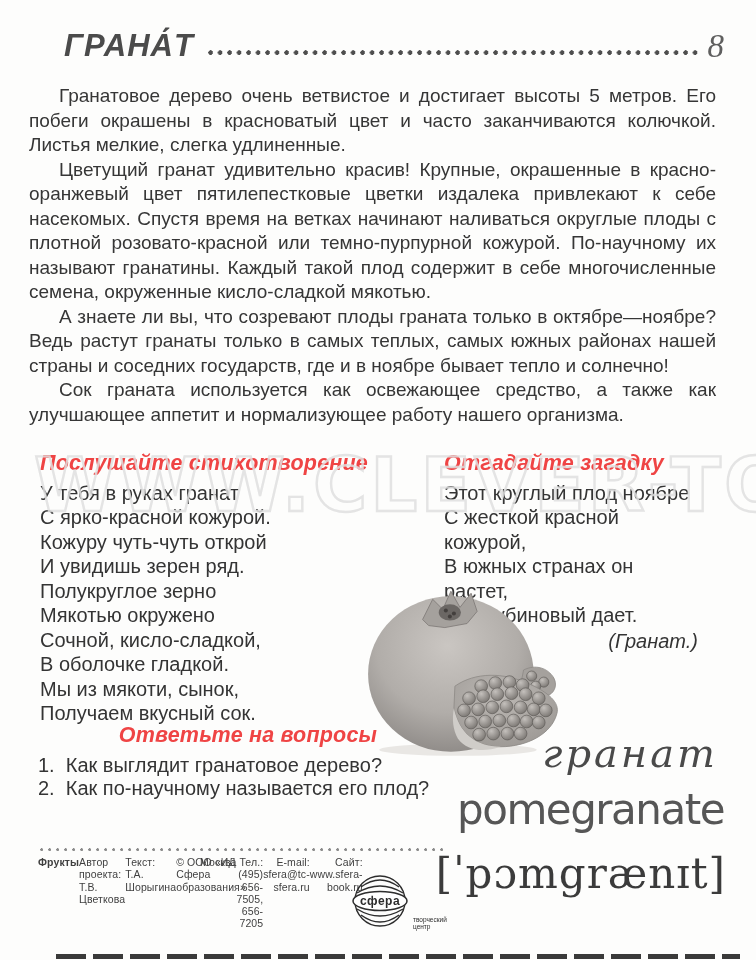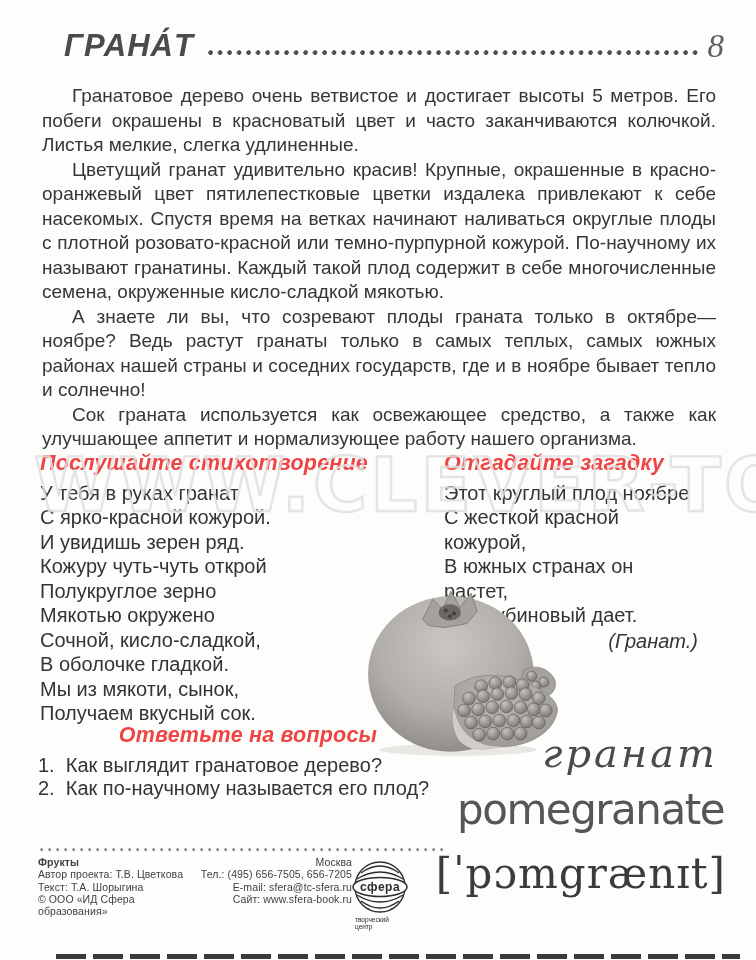--- a/index.html
+++ b/index.html
@@ -22,21 +22,21 @@
     flex:1; height:6px; margin:0 10px 5px 14px;
     background-image:radial-gradient(circle at 2.6px 2.6px, #4e4e4e 2.1px, rgba(0,0,0,0) 2.5px);
     background-size:9.5px 6px; background-repeat:repeat-x;
   }
   .page-num {
     font-family:"Liberation Serif", serif; font-style:italic;
     font-size:33px; color:#5f5f5f; line-height:1; margin-bottom:-2px;
   }
 
   
-  .article { position:absolute; top:84px; left:42px; right:40px; }
+  .article { position:absolute; top:84px; left:29px; right:40px; }
   .article p {
     margin:0; text-indent:30px; text-align:justify;
     font-size:19px; line-height:24.5px; color:#363636;
   }
 
   
   .watermark {
     position:absolute; top:448px; left:34px; right:0; z-index:6;
     font-family:"DejaVu Sans", sans-serif; font-weight:bold;
     font-size:74px; line-height:1; letter-spacing:3px; white-space:nowrap;
@@ -82,26 +82,26 @@
     font-size:42px; line-height:1; color:#3b3b3b; letter-spacing:1px;
   }
 
   
   .footer-dots {
     position:absolute; top:848px; left:40px; width:406px; height:4px;
     background-image:radial-gradient(circle at 1.6px 1.6px, #8c8c8c 1.2px, rgba(0,0,0,0) 1.6px);
     background-size:8px 4px; background-repeat:repeat-x;
   }
   .footer { position:absolute; top:856px; left:38px; display:flex; }
-  .fcol { display:flex; flex-direction:column; }
+  .fcol { display:flex; }
   .fcol > div { font-size:10.5px; line-height:12.3px; color:#3f3f3f; letter-spacing:.1px; }
   .fcol.c1 { width:162px; }
   .fcol.c2 { width:152px;text-align:right; }
   .fbold { font-weight:bold; }
-  .logo-wrap { display:flex; align-items:flex-start; margin-top:2px;flex-direction:column; }
+  .logo-wrap { display:flex; align-items:flex-end; margin-top:2px; }
   .logo-caption {
     width:40px; margin-left:3px; font-size:6.5px; line-height:7px;
     color:#2d2d2d; text-transform:lowercase;
   }
 
   
   .cut-strip {
     position:absolute; bottom:1px; left:56px; right:16px; height:5px;
     background:repeating-linear-gradient(90deg,
       #3a3a3a 0px, #3a3a3a 30px, rgba(58,58,58,0) 30px, rgba(58,58,58,0) 37px);
@@ -124,22 +124,22 @@
     <p>А знаете ли вы, что созревают плоды граната только в октябре—ноябре? Ведь растут гранаты только в самых теплых, самых южных районах нашей страны и соседних государств, где и в ноябре бывает тепло и солнечно!</p>
     <p>Сок граната используется как освежающее средство, а также как улучшающее аппетит и нормализующее работу нашего организма.</p>
   </div>
 
   <div class="watermark">WWW.CLEVER-TOY.RU</div>
 
   <div class="poem">
     <div class="sec-head">Послушайте стихотворение</div>
     <div class="pline">У тебя в руках гранат</div>
     <div class="pline">С ярко-красной кожурой.</div>
+    <div class="pline">Кожуру чуть-чуть открой</div>
     <div class="pline">И увидишь зерен ряд.</div>
-    <div class="pline">Кожуру чуть-чуть открой</div>
     <div class="pline">Полукруглое зерно</div>
     <div class="pline">Мякотью окружено</div>
     <div class="pline">Сочной, кисло-сладкой,</div>
     <div class="pline">В оболочке гладкой.</div>
     <div class="pline">Мы из мякоти, сынок,</div>
     <div class="pline">Получаем вкусный сок.</div>
   </div>
 
   <div class="riddle">
     <div class="sec-head">Отгадайте загадку</div>

